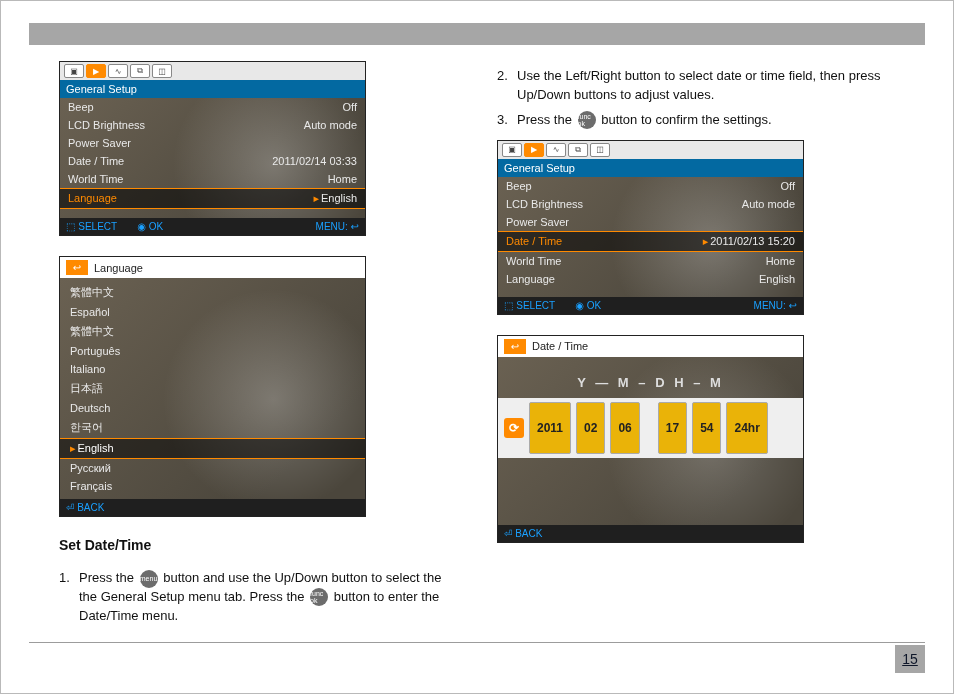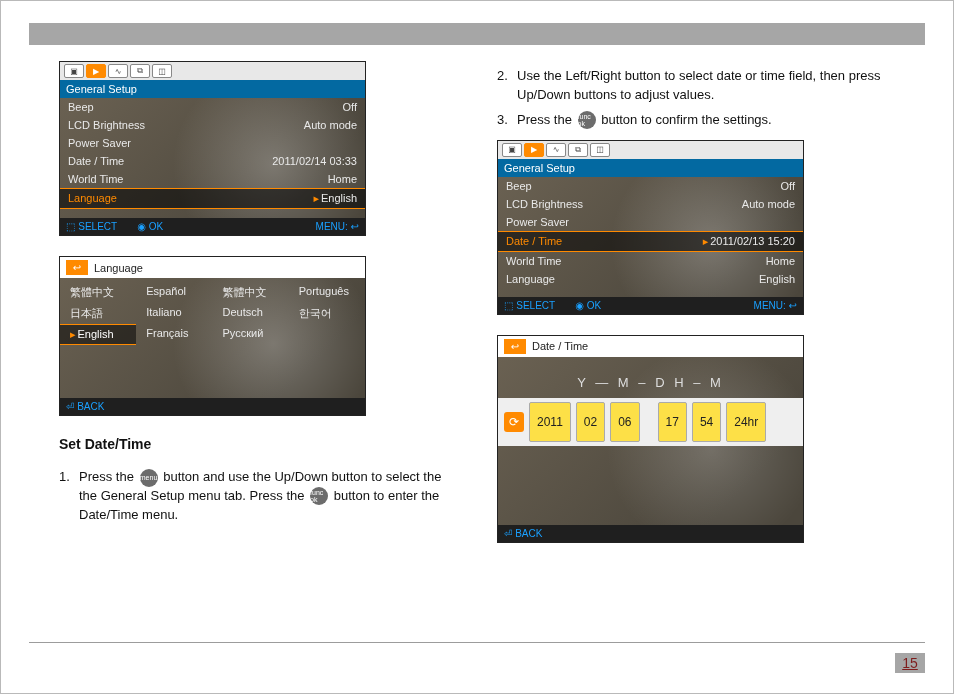--- a/index.html
+++ b/index.html
@@ -31,23 +31,23 @@
   }
   .col { flex: 1; }
   .divider {
     position: absolute;
     left: 28px; right: 28px; bottom: 50px;
     border-top: 1px solid #9c9c9c;
   }
   .pagenum-box {
     position: absolute;
     right: 28px; bottom: 20px;
-    width: 30px; height: 20px;
+    width: 30px; height: 28px;
     background: #a6a6a6;
-    color: #7f1d1d;
+    color: #0f172a;
     font-size: 14px;
     display: flex; align-items: center; justify-content: center; text-decoration: underline;
   }
 
   
   .h { font-weight: 600; font-size: 14px; margin: 14px 0 16px 0; }
   .step { display: flex; font-size: 13px; line-height: 1.45; margin: 6px 0; }
   .step .n { width: 20px; flex: none; }
   .inline-btn {
     display: inline-flex; vertical-align: middle;
@@ -127,39 +127,40 @@
     font-size: 10px;
   }
   .lcd-foot .sel { color: #1aa0ff; }
   .lcd-foot .ok  { color: #1aa0ff; }
   .lcd-foot .menu{ color: #1aa0ff; margin-left: auto; }
   .lcd-foot .back{ color: #1aa0ff; }
 
   
   .lang-grid {
     display: grid;
-    grid-template-columns: 1fr 1fr 1fr 1fr;
+    grid-template-columns: 1fr;
     padding: 4px 0;
   }
   .lang-grid .cell { padding: 3px 10px; }
   .lang-grid .sel {
     background: rgba(0,0,0,0.5);
     border-top: 1px solid #ff8a00;
     border-bottom: 1px solid #ff8a00;
     color: #fff;
   }
   .lang-grid .sel .arrow { color: #ff8a00; margin-right: 2px; }
 
   
   .dt-body {
     background:
       radial-gradient(circle at 70% 55%, rgba(255,255,255,0.2), transparent 45%),
       linear-gradient(135deg, #6a6152 0%, #4b463c 80%);
     min-height: 150px;
     padding-top: 18px;
+    font-weight: bold;
   }
   .dt-label {
     text-align: center;
     color: #ddd;
     letter-spacing: 3px;
     font-size: 13px;
     padding-bottom: 8px;
   }
   .dt-fields {
     background: #efefef;
@@ -167,24 +168,24 @@
     padding: 4px 6px;
   }
   .orn {
     width: 20px; height: 20px;
     background: #ff8a00; border-radius: 3px;
     display: flex; align-items: center; justify-content: center;
     color: #fff; font-size: 12px;
   }
   .fld {
     border: 1px solid #aaa;
-    background: #fde047;
+    background: #eab308;
     color: #222;
     font-size: 12px;
-    padding: 12px 7px;
+    padding: 18px 7px;
     border-radius: 2px;
   }
 </style>
 </head>
 <body>
 
 <div class="page">
   <div class="topbar"></div>
 
   <div class="cols">
@@ -237,27 +238,27 @@
         <div class="lcd-title orange">
           <span class="tag">↩</span>
           <span>Language</span>
         </div>
         <div class="lcd-body">
           <div class="lang-grid" id="lang-grid">
               <div class="cell">繁體中文</div>
               <div class="cell">Español</div>
               <div class="cell">繁體中文</div>
               <div class="cell">Português</div>
+              <div class="cell">Italiano</div>
               <div class="cell">日本語</div>
-              <div class="cell">Italiano</div>
               <div class="cell">Deutsch</div>
               <div class="cell">한국어</div>
               <div class="cell sel"><span class="arrow">▸</span>English</div>
+              <div class="cell">Русский</div>
               <div class="cell">Français</div>
-              <div class="cell">Русский</div>
             </div>
         </div>
         <div class="lcd-foot">
           <span class="back">⏎ <span>BACK</span></span>
         </div>
       </div>
 
       <div class="h">Set Date/Time</div>
 
       <div class="step">

